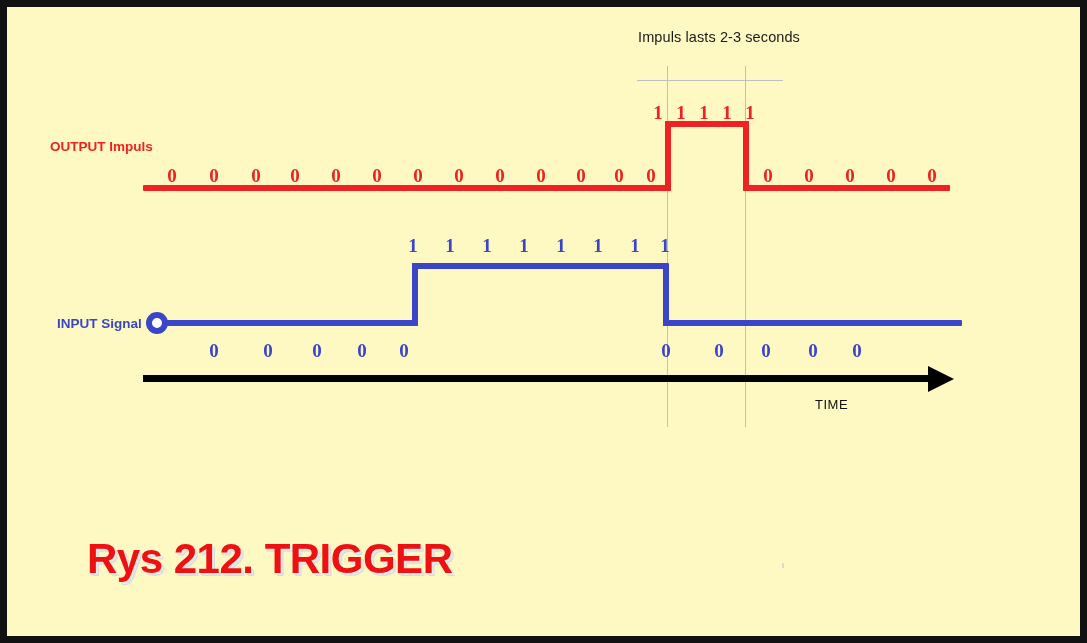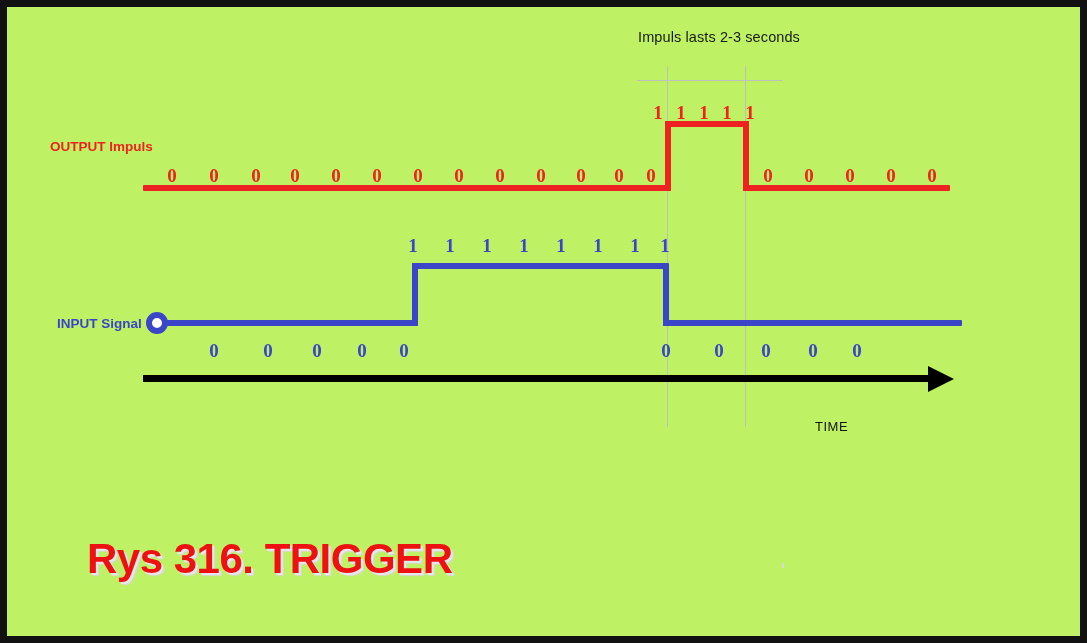--- a/index.html
+++ b/index.html
@@ -16,21 +16,21 @@
     height: 643px;
     background: #111111;
     overflow: hidden;
   }
   #canvas {
     position: absolute;
     left: 7px;
     top: 7px;
     width: 1073px;
     height: 629px;
-    background: #bef264;
+    background: #fef9c3;
     overflow: hidden;
   }
   
   .abs { position: absolute; }
 
   
   .guide-v {
     background: #bfbfbf;
     width: 1px;
   }
@@ -197,20 +197,20 @@
     <div class="digit blue" style="left:397px; top:334px;">0</div>
 
     <div class="digit blue" style="left:659px; top:334px;">0</div>
     <div class="digit blue" style="left:712px; top:334px;">0</div>
     <div class="digit blue" style="left:759px; top:334px;">0</div>
     <div class="digit blue" style="left:806px; top:334px;">0</div>
     <div class="digit blue" style="left:850px; top:334px;">0</div>
 
     <div class="abs axis-line" style="left:136px; top:368px; width:790px;"></div>
     <div class="abs axis-arrow" style="left:921px; top:359px;"></div>
-    <div class="abs axis-label" style="left:808px; top:390px;margin-top:22px;">TIME</div>
-
-    <div class="abs fig-title" style="left:80px; top:528px;">Rys 316. TRIGGER</div>
+    <div class="abs axis-label" style="left:808px; top:390px;">TIME</div>
+
+    <div class="abs fig-title" style="left:80px; top:528px;">Rys 212. TRIGGER</div>
 
     <div class="abs speck" style="left:775px; top:556px;"></div>
 
   </div>
 </div>
 
 </body></html>

